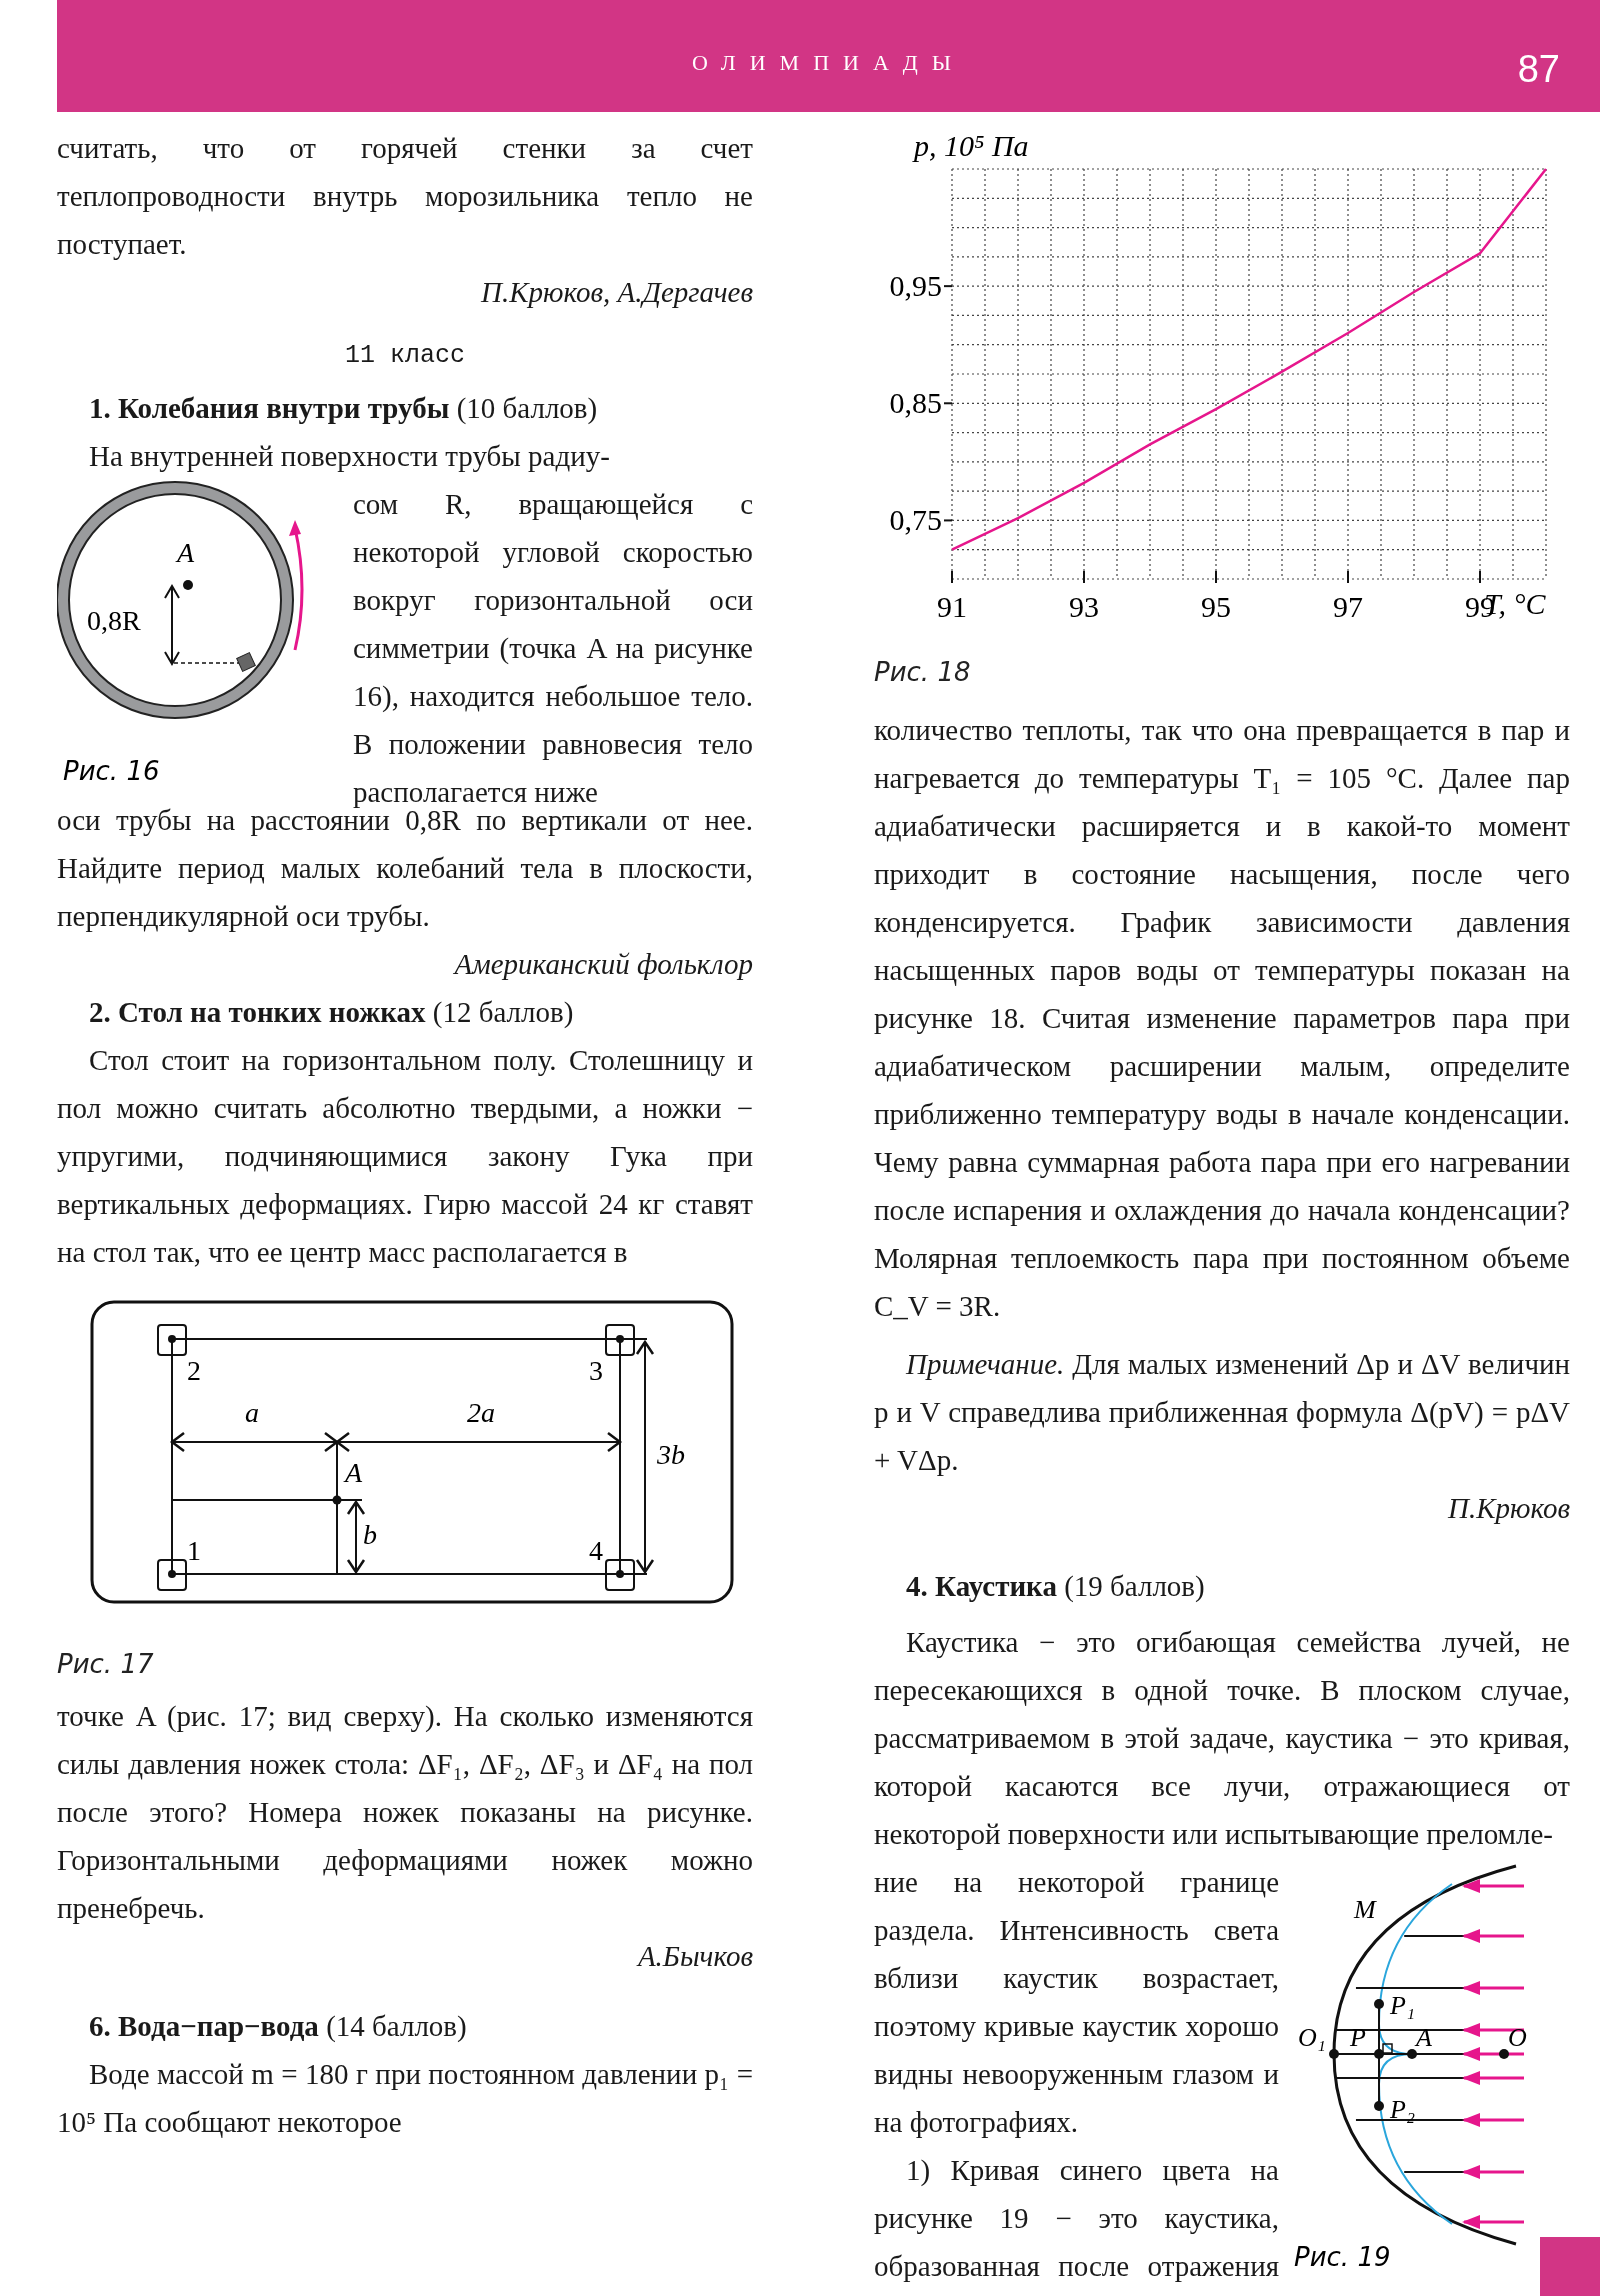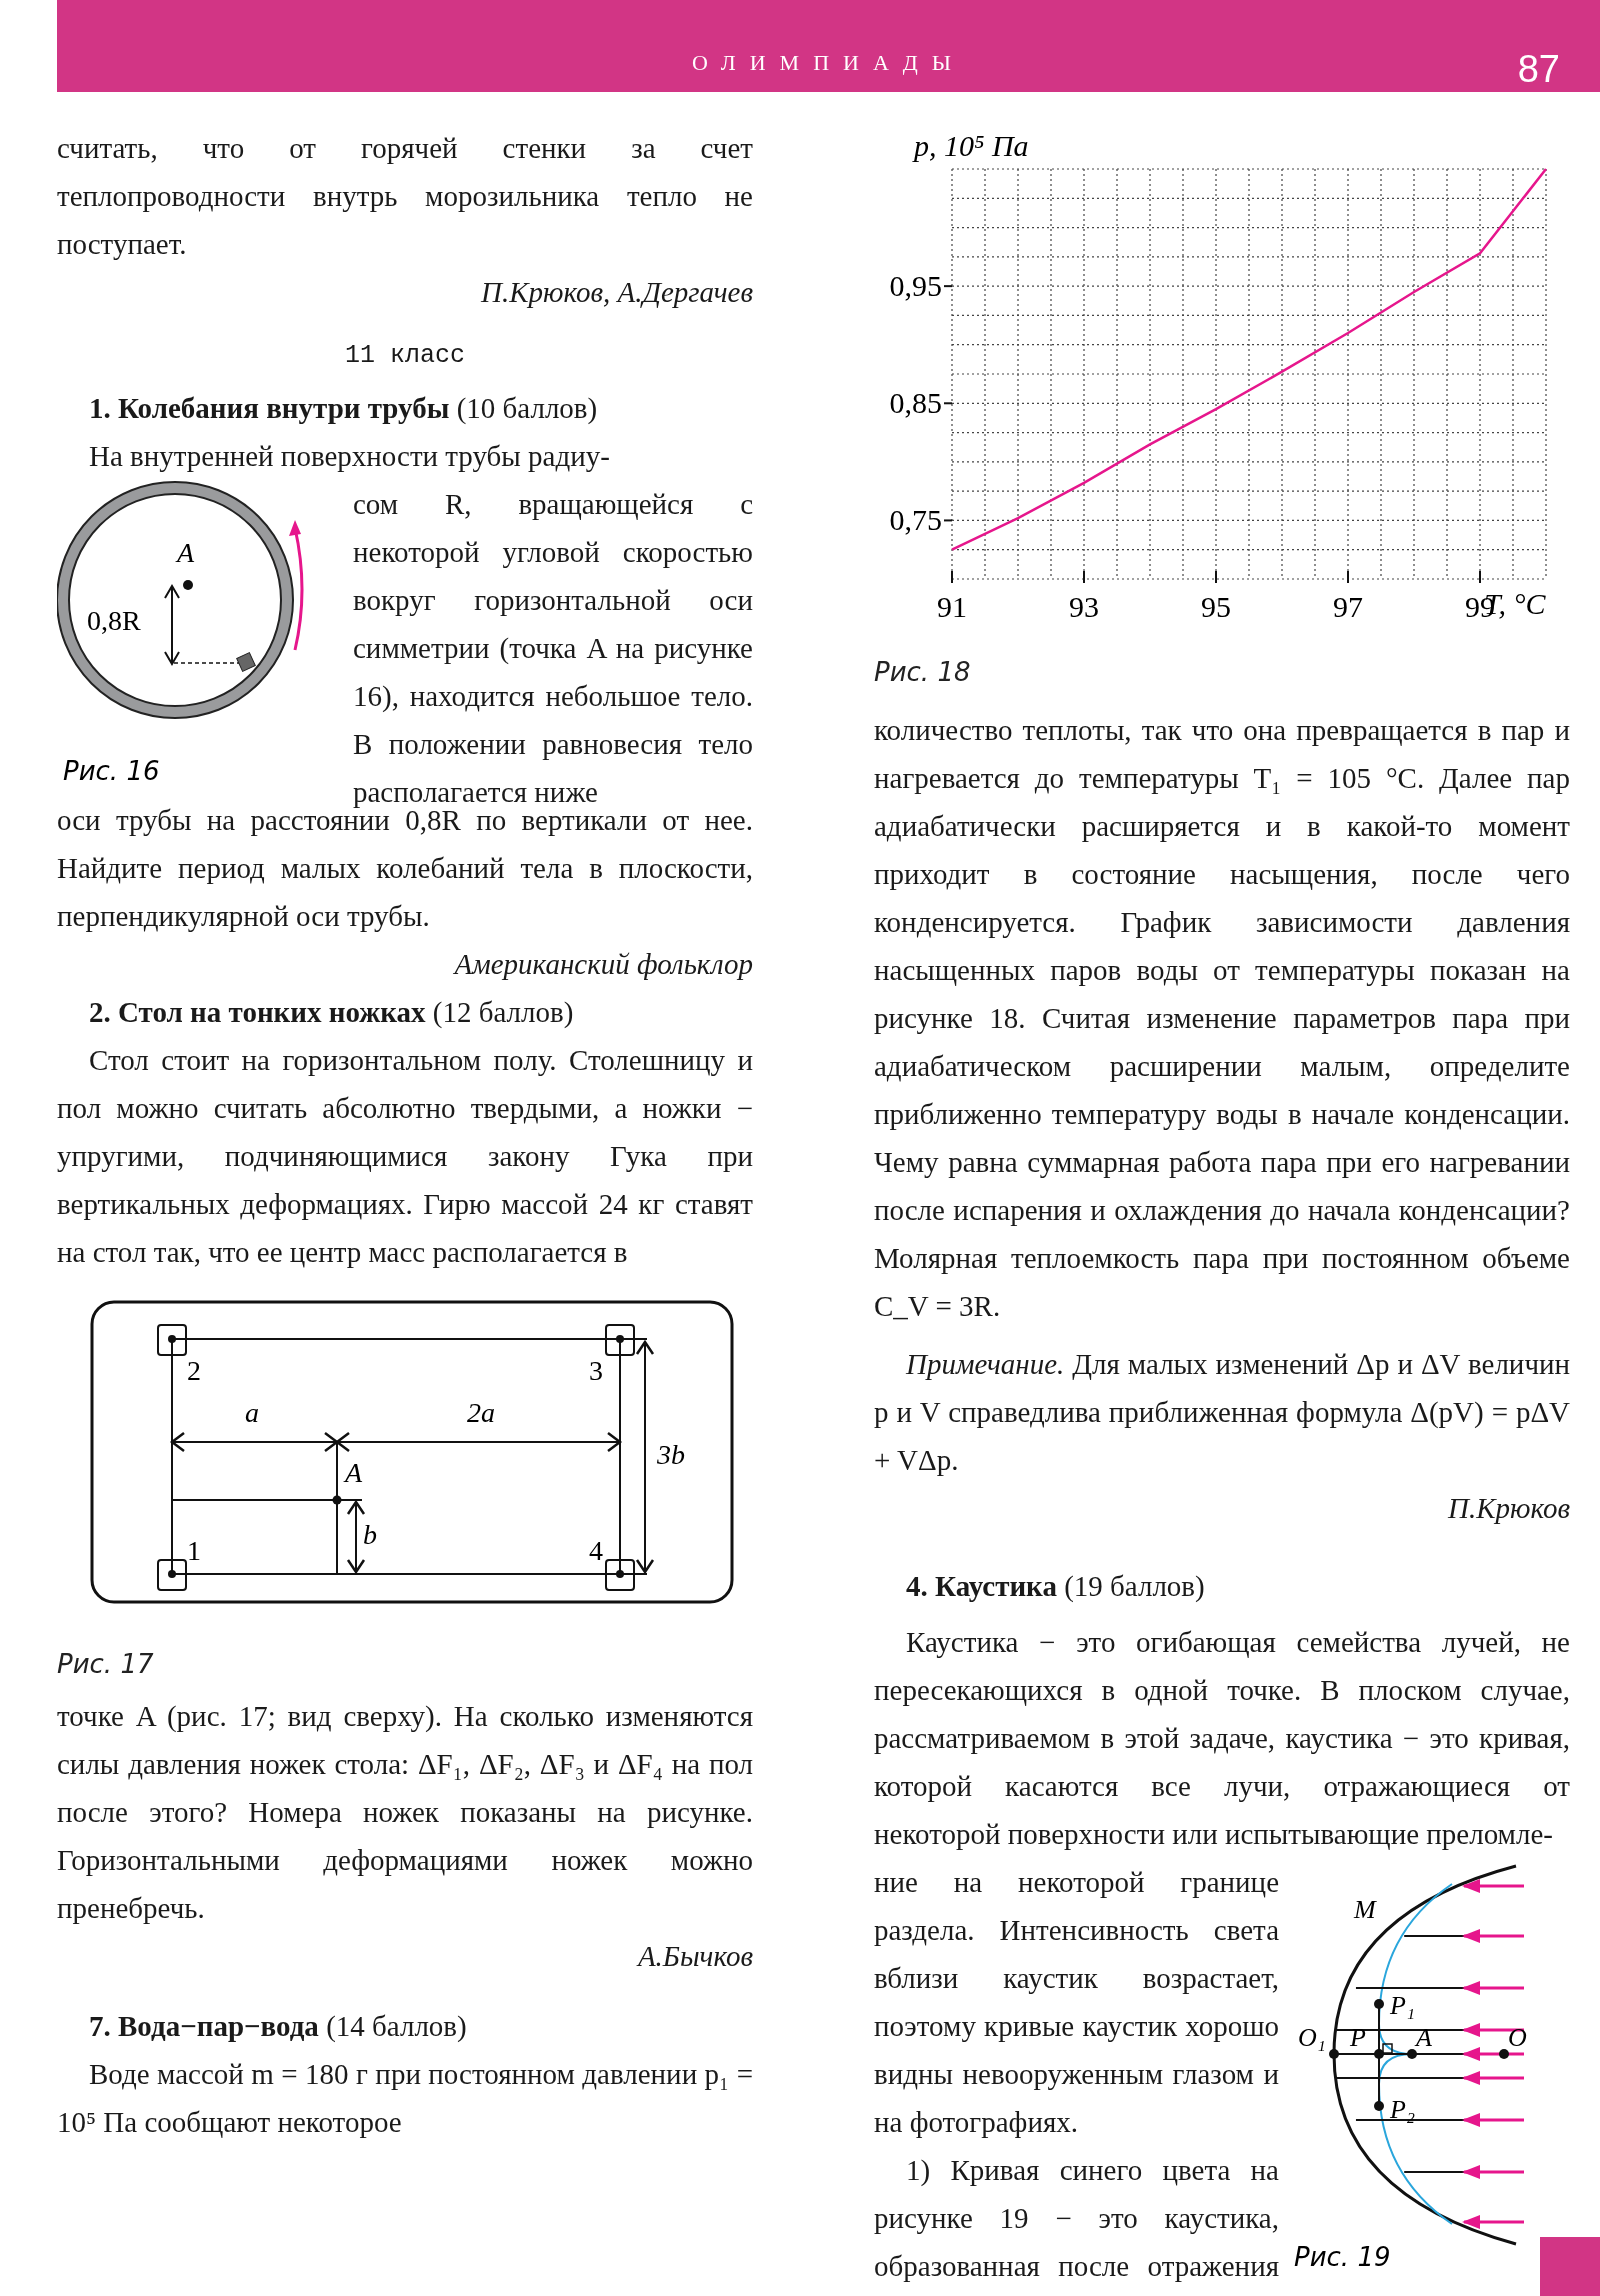--- a/index.html
+++ b/index.html
@@ -1,18 +1,18 @@
 <!DOCTYPE html>
 <html><head>
 <meta charset="utf-8">
 <style>
   html, body { margin:0; padding:0; background:#fff; }
   body { width:1600px; height:2296px; position:relative; overflow:hidden;
          font-family:"Liberation Serif", "DejaVu Serif", serif; color:#1a1a1a; }
-  .hdr { position:absolute; left:57px; top:0; width:1543px; height:92px; background:#d23585; }
+  .hdr { position:absolute; left:57px; top:0; width:1543px; height:112px; background:#d23585; }
   .hdr-title { position:absolute; left:0; width:100%; top:50px; text-align:center; color:#fff;
                font-size:22px; letter-spacing:14px; font-family:"Liberation Serif", serif; }
   .hdr-page { position:absolute; right:40px; top:48px; color:#fff; font-size:38px; font-family:"Liberation Sans", sans-serif; font-weight:300;}
   .col { position:absolute; font-size:29px; line-height:48px; text-align:justify; }
   .col p { margin:0; }
   .ind { text-indent:32px; }
   .right { text-align:right; font-style:italic; }
   .center { text-align:center; }
   .sans { font-family:Liberation Mono, monospace; }
   .caption { font-family:"DejaVu Sans", sans-serif; font-style:italic; font-size:26px; color:#222; }
@@ -102,21 +102,21 @@
     <text x="410" y="140" font-size="28" font-style="italic">2a</text>
     <text x="288" y="200" font-size="28" font-style="italic">A</text>
     <text x="306" y="262" font-size="28" font-style="italic">b</text>
     <text x="600" y="182" font-size="28" font-style="italic">3b</text>
   </svg>
   <p class="caption" style="margin:8px 0 4px 0;">Рис. 17</p>
   <p>точке A (рис. 17; вид сверху). На сколько изменяются силы давления ножек стола: ΔF₁, ΔF₂, ΔF₃ и ΔF₄ на пол после этого? Номера ножек показаны на рисунке. Горизонтальными деформациями ножек можно пренебречь.</p>
   <p class="right">А.Бычков</p>
 
   <p class="ind" style="margin-top:22px;">
-    <span class="bold">7. Вода−пар−вода</span>
+    <span class="bold">6. Вода−пар−вода</span>
     <span>(14 баллов)</span>
   </p>
   <p class="ind">Воде массой m = 180 г при постоянном давлении p₁ = 10⁵ Па сообщают некоторое</p>
 </div>
 
 <div class="col" style="left:874px; top:124px; width:696px;">
   <svg id="chart" width="696" height="520" style="display:block;">
     <text x="40" y="32" font-size="30" font-style="italic">p, 10⁵ Па</text>
     <g id="grid">
         <line x1="78" x2="78" y1="45" y2="455" stroke="#444" stroke-width="1.2" stroke-dasharray="2,3"></line>

